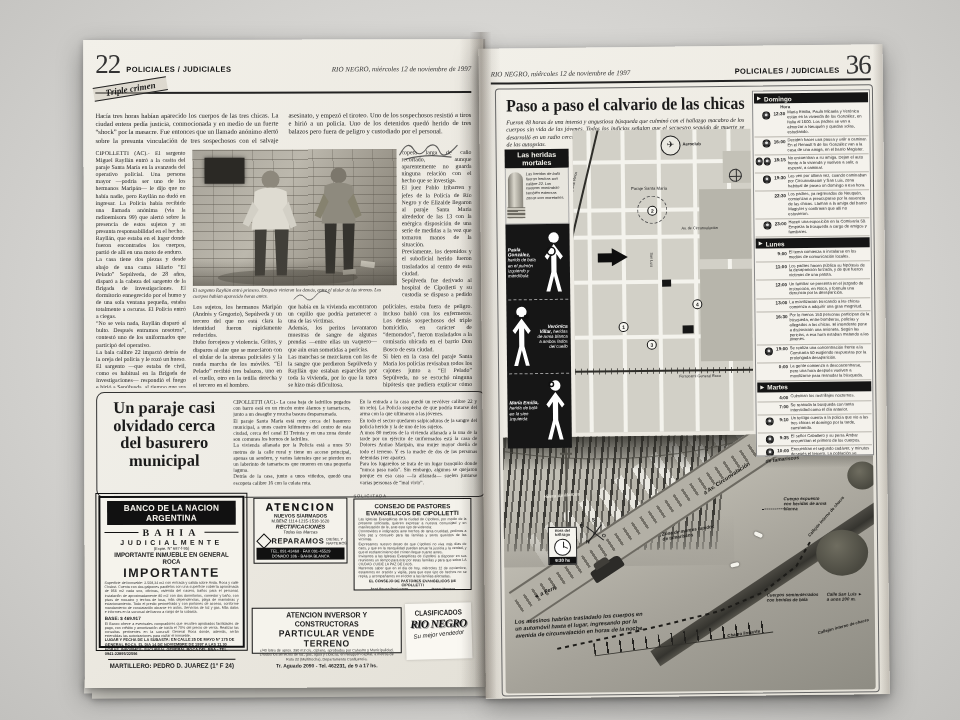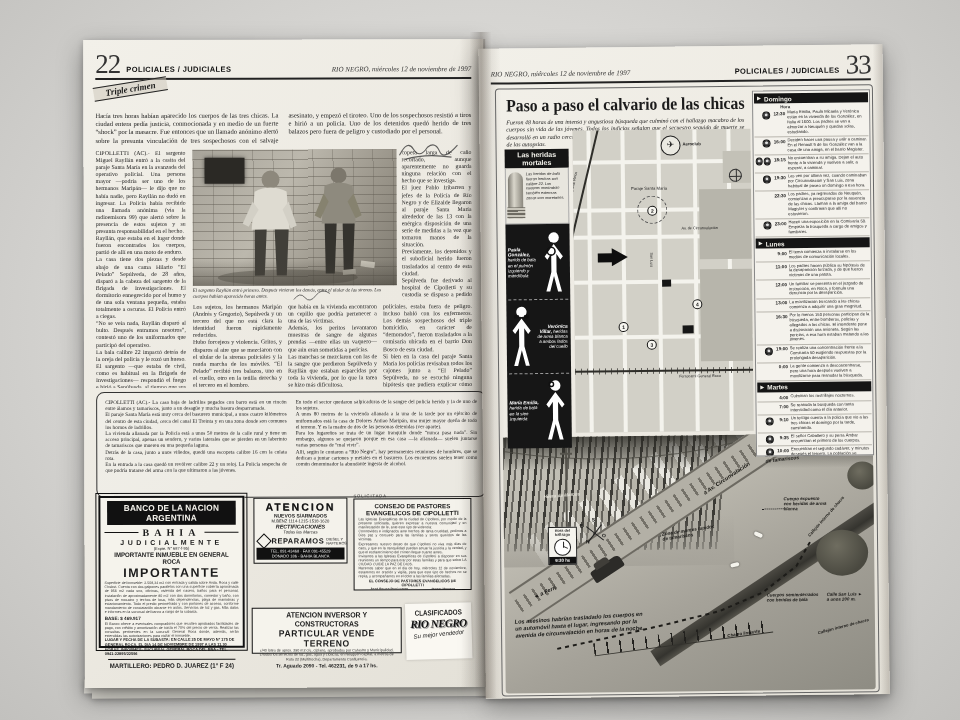--- a/index.html
+++ b/index.html
@@ -13,21 +13,21 @@
   .page.left{left:8px;top:18px;width:400px;height:648px;transform:rotate(.3deg);}
   .page.right{left:406px;top:28px;width:404px;height:650px;transform:rotate(-.2deg);}
   .page.left::after{content:"";position:absolute;top:0;right:-2px;width:26px;height:100%;
     background:linear-gradient(90deg,rgba(0,0,0,0),rgba(60,50,40,.22));}
   .page.right::before{content:"";position:absolute;top:0;left:0;width:22px;height:100%;
     background:linear-gradient(90deg,rgba(60,50,40,.2),rgba(0,0,0,0));}
   .page.right::after{content:"";position:absolute;top:0;right:0;width:10px;height:100%;
     background:linear-gradient(90deg,rgba(0,0,0,0),rgba(90,80,70,.25));}
   .inner{position:absolute;inset:10px 12px;}
   
-  .folio{display:flex;justify-content:space-between;align-items:flex-end;border-bottom:2px solid #222;padding-bottom:2px;height:26px;}
+  .folio{display:flex;justify-content:space-between;align-items:flex-end;border-bottom:2px solid #222;padding-bottom:16px;height:26px;}
   .pagenum{font-size:27px;line-height:24px;font-weight:400;color:#333;letter-spacing:-1px;}
   .secttag{font-family:"Liberation Sans",sans-serif;font-weight:bold;font-size:7.5px;letter-spacing:.4px;color:#111;margin:0 6px 2px 6px;}
   .datetag{font-style:italic;font-size:7px;color:#333;margin-bottom:2px;}
   
   .kicker{position:absolute;left:-2px;top:32px;transform:rotate(-9deg);border-top:1.2px solid #222;border-bottom:1.2px solid #222;
     padding:1px 12px;font-style:italic;font-weight:bold;font-size:9px;background:rgba(205,200,188,.55);}
   .hl-l{position:absolute;left:52px;top:28px;width:340px;height:30px;overflow:visible;}
   .hl-l span{display:inline-block;white-space:nowrap;font-weight:bold;font-size:20.5px;transform:scaleX(.79);transform-origin:0 50%;letter-spacing:.2px;}
   .lede-l{position:absolute;left:0;top:62px;width:376px;height:34px;columns:2;column-gap:10px;
     font-size:6.6px;line-height:8.2px;text-align:justify;overflow:hidden;}
@@ -272,20 +272,21 @@
         </div>
 
         <svg class="sig" style="left:300px;top:88px;" width="70" height="26" viewBox="0 0 70 26">
           <path d="M4 18 Q12 2 18 12 T32 10 Q40 4 44 14 T62 8 M10 22 Q30 16 56 20" fill="none" stroke="#3a3a3a" stroke-width="1.1" opacity=".8"></path>
         </svg>
         <svg class="sig" style="left:196px;top:240px;" width="40" height="14" viewBox="0 0 40 14">
           <path d="M2 10 Q8 2 13 8 T24 6 T38 4" fill="none" stroke="#3a3a3a" stroke-width=".9" opacity=".8"></path>
         </svg>
 
         <div class="sidebox">
+          <div class="bx-title">Un paraje casi olvidado cerca del basurero municipal</div>
           <div class="bx-body">CIPOLLETTI (AC).- La casa baja de ladrillos pegados con barro está en un rincón entre álamos y tamariscos, junto a un desagüe y mucha basura desparramada.
 El paraje Santa María está muy cerca del basurero municipal, a unos cuatro kilómetros del centro de esta ciudad, cerca del canal El Treinta y en una zona donde son comunes los hornos de ladrillos.
 La vivienda allanada por la Policía está a unos 50 metros de la calle rural y tiene un acceso principal, apenas un sendero, y varios laterales que se pierden en un laberinto de tamariscos que mueren en una pequeña laguna.
 Detrás de la casa, junto a unos viñedos, quedó una escopeta calibre 16 con la culata rota.
 En la entrada a la casa quedó un revólver calibre 22 y un reloj. La Policía sospecha de que podría tratarse del arma con la que ultimaron a las jóvenes.
 En todo el sector quedaron salpicaduras de la sangre del policía herido y la de uno de los sujetos.
 A unos 80 metros de la vivienda allanada a la una de la tarde por un ejército de uniformados está la casa de Dolores Antiao Maripán, una mujer mayor dueña de todo el terreno. Y es la madre de dos de las personas detenidas (ver aparte).
 Para los lugareños se trata de un lugar tranquilo donde “nunca pasa nada”. Sin embargo, algunos se quejaron porque en esa casa —la allanada— suelen juntarse varias personas de “mal vivir”.
 Allí, según le contaron a “Río Negro”, hay permanentes reuniones de hombres, que se dedican a juntar cartones y metales en el basurero. Los encuentros suelen tener como común denominador la abundante ingesta de alcohol.</div>
         </div>
@@ -356,21 +357,21 @@
         </div>
       </div>
     </div>
 
     <div class="page right">
       <div class="inner">
         <div class="hdr-r">
           <span class="datetag">RIO NEGRO, miércoles 12 de noviembre de 1997</span>
           <span style="display:flex;align-items:flex-end;">
             <span class="secttag">POLICIALES / JUDICIALES</span>
-            <span class="pagenum">33</span>
+            <span class="pagenum">36</span>
           </span>
         </div>
 
         <div class="cbox">
           <div class="hl-r"><span>Paso a paso el calvario de las chicas</span></div>
           <div class="lede-r">Fueron 48 horas de una intensa y angustiosa búsqueda que culminó con el hallazgo macabro de los cuerpos sin vida de las jóvenes. Todos los indicios señalan que el secuestro seguido de muerte se desarrolló en un radio cercano al sitio del hallazgo de las víctimas. Hoy estaría el resultado oficial de las autopsias.</div>
 
           <div class="timeline">
             <div>
                 <div class="tl-day">

